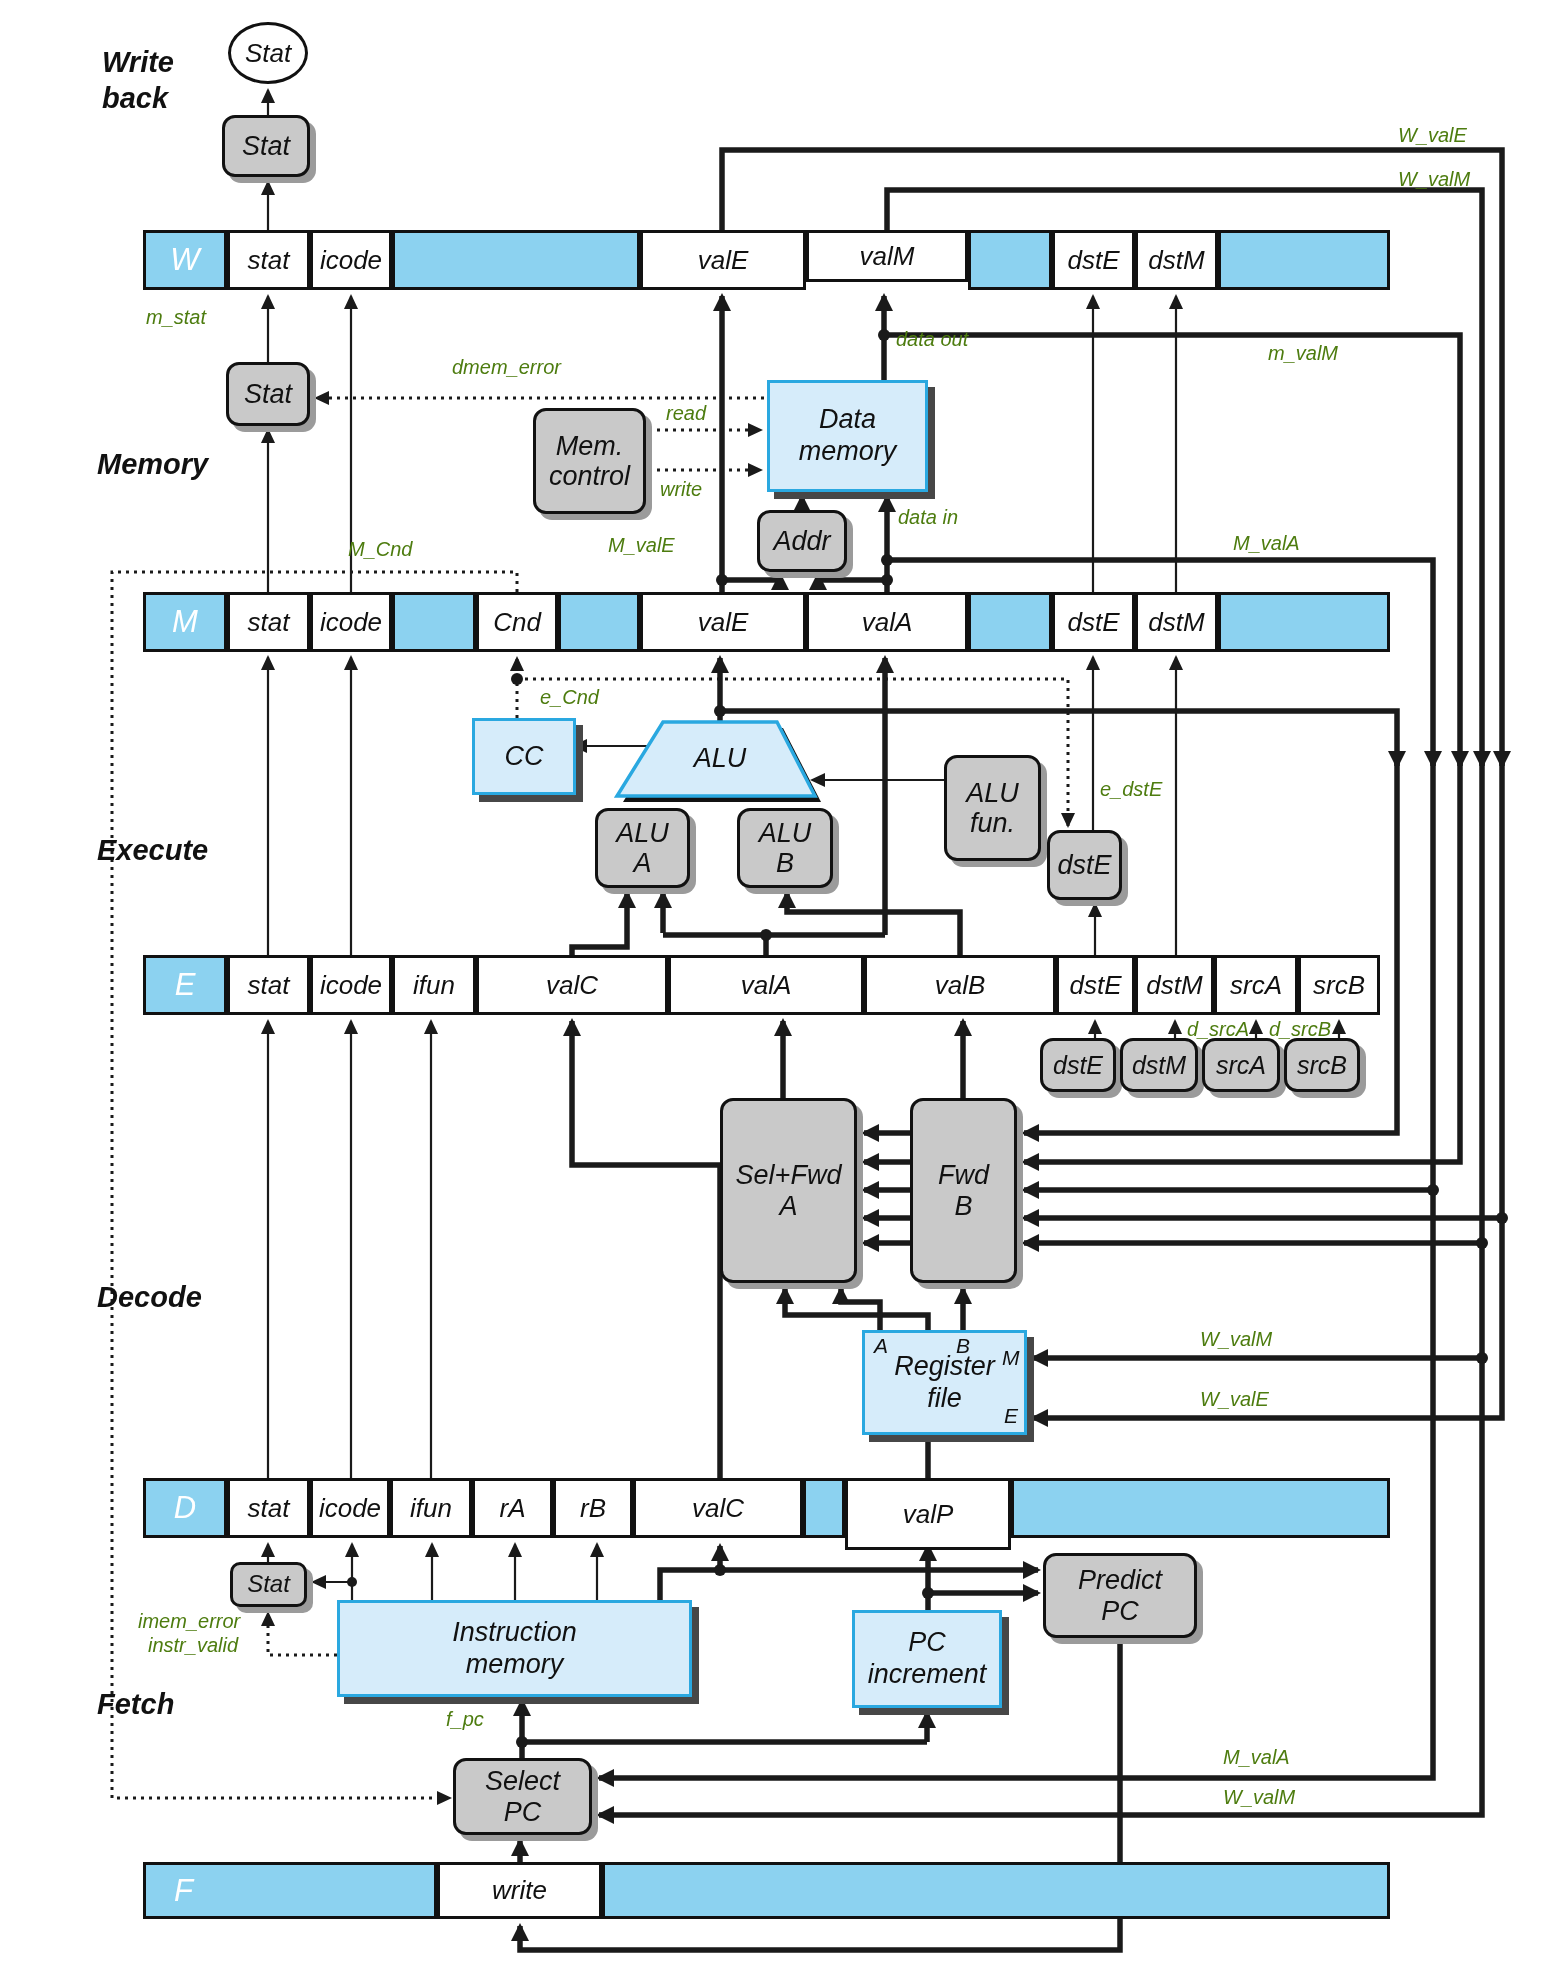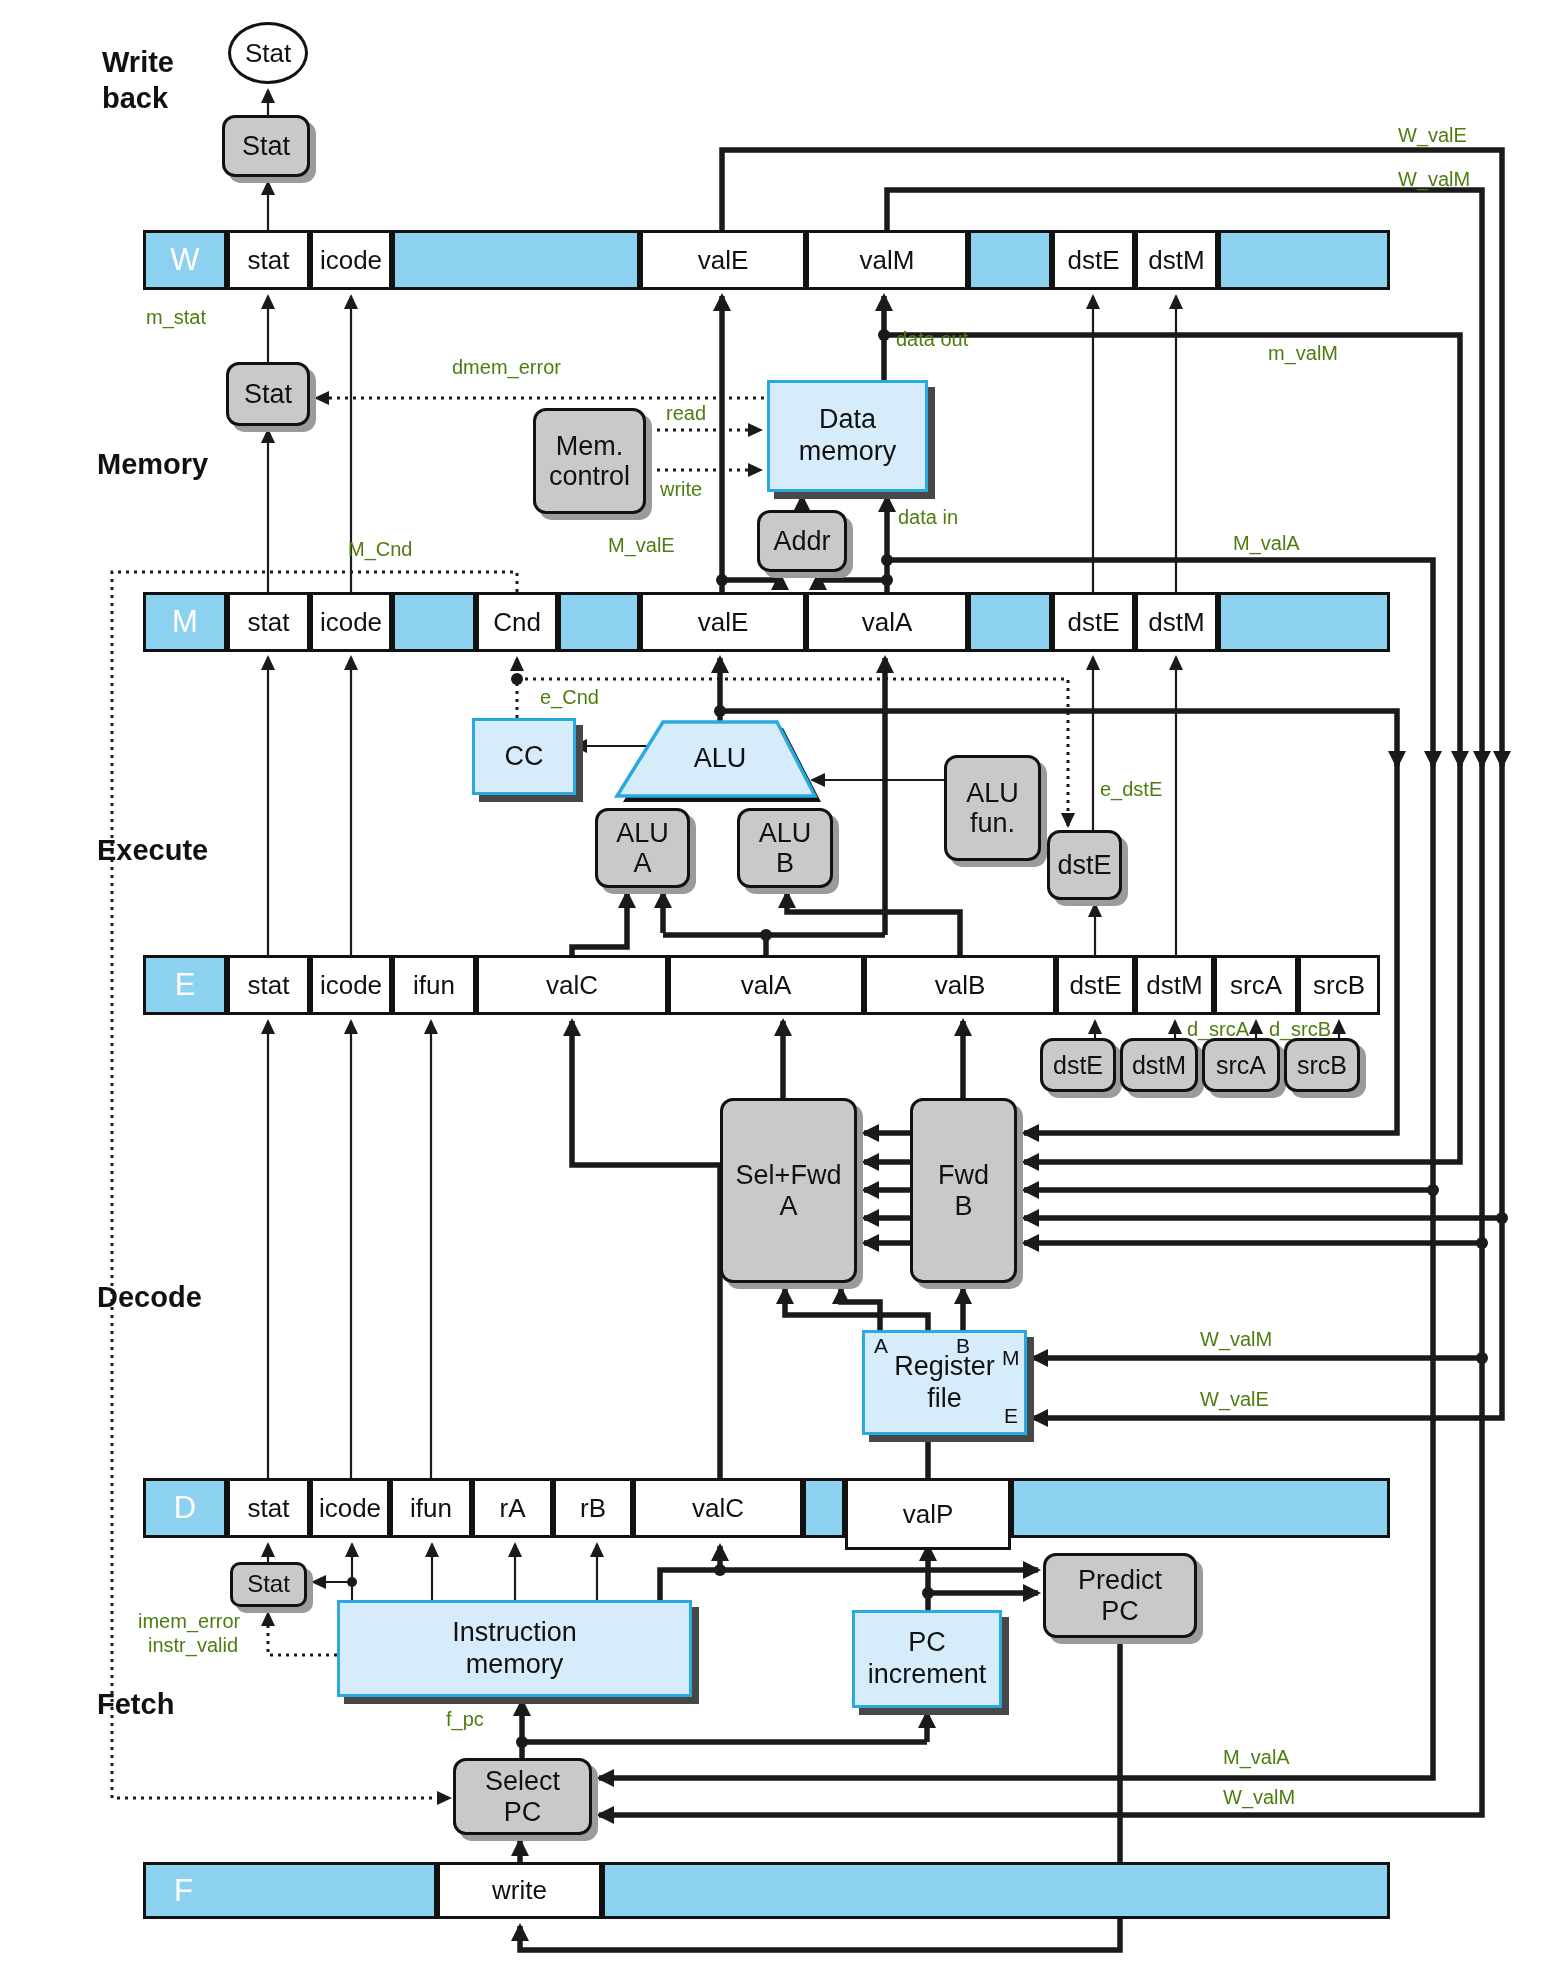--- a/index.html
+++ b/index.html
@@ -1,16 +1,16 @@
 <!DOCTYPE html>
 <html><head>
 <meta charset="utf-8">
 <style>
   html,body{margin:0;padding:0;background:#fff;font-family:"Liberation Sans",sans-serif;}
-  #canvas{position:relative;width:1557px;height:1977px;background:#fff;overflow:hidden;}
+  #canvas{position:relative;width:1557px;height:1977px;background:#fff;overflow:hidden;font-style:italic;}
   #wires{position:absolute;left:0;top:0;z-index:0;}
   .ln{stroke:#1a1a1a;stroke-width:2.2;fill:none;}
   .lk{stroke:#1a1a1a;stroke-width:5.5;fill:none;}
   .ld{stroke:#1a1a1a;stroke-width:3;fill:none;stroke-dasharray:3 5;}
   .lw{stroke:#ffffff;stroke-width:12;fill:none;}
   .dot{fill:#1a1a1a;}
   .cell{position:absolute;z-index:1;border:3px solid #111;background:#fff;color:#111;
         font-size:26px;display:flex;align-items:center;justify-content:center;box-sizing:border-box;}
   .cell.blue{background:#8CD2F0;}
   .cell.letter{color:#fff;font-size:31px;}
@@ -180,21 +180,21 @@
   <div class="stage" style="left:97px;top:446px;">Memory</div>
   <div class="stage" style="left:97px;top:832px;">Execute</div>
   <div class="stage" style="left:97px;top:1279px;">Decode</div>
   <div class="stage" style="left:97px;top:1686px;">Fetch</div>
 
   <div class="cell blue letter" style="left:143px;top:230px;width:84px;height:60px;">W</div>
   <div class="cell" style="left:227px;top:230px;width:83px;height:60px;">stat</div>
   <div class="cell" style="left:310px;top:230px;width:82px;height:60px;">icode</div>
   <div class="cell blue" style="left:392px;top:230px;width:248px;height:60px;"></div>
   <div class="cell" style="left:640px;top:230px;width:166px;height:60px;">valE</div>
-  <div class="cell" style="left:806px;top:230px;width:162px;height:60px;">valM</div>
+  <div class="cell" style="left:806px;top:230px;width:162px;height:52px;">valM</div>
   <div class="cell blue" style="left:968px;top:230px;width:84px;height:60px;"></div>
   <div class="cell" style="left:1052px;top:230px;width:83px;height:60px;">dstE</div>
   <div class="cell" style="left:1135px;top:230px;width:83px;height:60px;">dstM</div>
   <div class="cell blue" style="left:1218px;top:230px;width:172px;height:60px;"></div>
 
   <div class="cell blue letter" style="left:143px;top:592px;width:84px;height:60px;">M</div>
   <div class="cell" style="left:227px;top:592px;width:83px;height:60px;">stat</div>
   <div class="cell" style="left:310px;top:592px;width:82px;height:60px;">icode</div>
   <div class="cell blue" style="left:392px;top:592px;width:84px;height:60px;"></div>
   <div class="cell" style="left:476px;top:592px;width:82px;height:60px;">Cnd</div>

